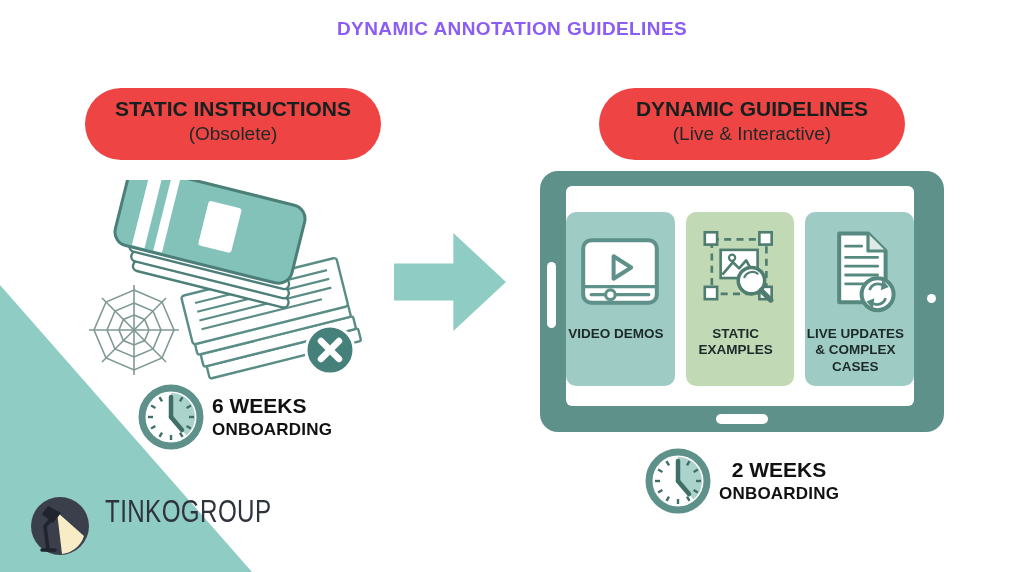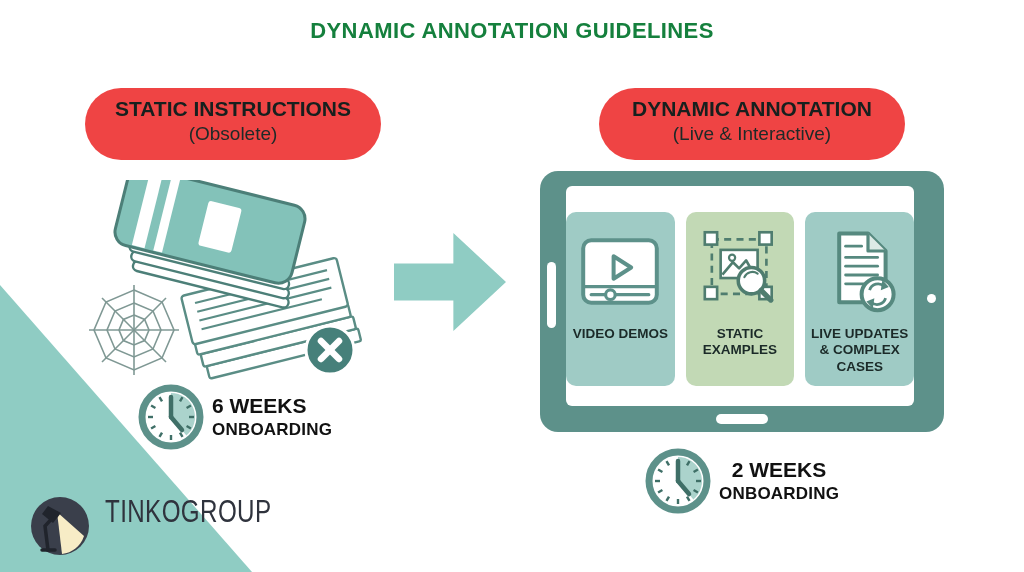--- a/index.html
+++ b/index.html
@@ -3,21 +3,21 @@
 <meta charset="utf-8">
 <style>
   * { margin:0; padding:0; box-sizing:border-box; }
   body { font-family:"Liberation Sans", sans-serif; background:#e8e8e8; }
   .stage { position:relative; width:1024px; height:572px; background:#ffffff; overflow:hidden; }
 
   .corner-triangle { position:absolute; left:0; bottom:0; width:252px; height:287px;
     background:#8fccc3; clip-path:polygon(0 0, 100% 100%, 0 100%); }
 
   .title { position:absolute; top:18px; left:0; right:0; text-align:center;
-    font-size:22px; font-weight:bold; color:#15803d; letter-spacing:.4px; }
+    font-size:19px; font-weight:bold; color:#8b5cf6; letter-spacing:.4px; }
 
   .pill { position:absolute; background:#ef4444; border-radius:38px; text-align:center; padding-top:9px; }
   .pill-left  { left:85px;  top:88px; width:296px; height:72px; }
   .pill-right { left:599px; top:88px; width:306px; height:72px; }
   .pill-title { font-size:21px; font-weight:bold; color:#16201e; }
   .pill-sub   { font-size:19px; color:#1d2a28; margin-top:2px; }
 
   .book-illo { position:absolute; left:82px; top:180px; }
 
   .duration { position:absolute; display:flex; align-items:center; gap:8px; }
@@ -30,21 +30,21 @@
     clip-path:polygon(0 31%, 53% 31%, 53% 0, 100% 50%, 53% 100%, 53% 69%, 0 69%); }
 
   .tablet { position:absolute; left:540px; top:171px; width:404px; height:261px;
     background:#5d918a; border-radius:18px; }
   .tablet-screen { position:absolute; left:26px; top:15px; right:30px; bottom:26px;
     background:#fff; border-radius:6px; display:flex; justify-content:center; gap:11px; padding-top:26px; }
   .tablet-side-btn { position:absolute; left:7px; top:91px; width:9px; height:66px; background:#fff; border-radius:5px; }
   .tablet-camera { position:absolute; right:8px; top:123px; width:9px; height:9px; background:#fff; border-radius:50%; }
   .tablet-home { position:absolute; bottom:8px; left:50%; margin-left:-26px; width:52px; height:10px; background:#fff; border-radius:6px; }
 
-  .panel { width:130px; height:174px; border-radius:10px; display:flex; flex-direction:column; align-items:center; padding-top:12px; }
+  .panel { width:130px; height:174px; border-radius:10px; display:flex; flex-direction:column; padding-top:12px; }
   .panel-teal  { background:#9fcbc5; }
   .panel-green { background:#c2d9b5; }
   .panel-icon { height:94px; display:flex; align-items:center; justify-content:center; }
   .panel-label { font-size:13.5px; font-weight:bold; color:#1b2a28; text-align:center; line-height:1.22; margin-top:8px; width:100px; }
 
   .logo { position:absolute; left:28px; top:494px; display:flex; align-items:flex-start; gap:13px; }
   .brand { font-size:31px; color:#2f333d; letter-spacing:.5px; transform:scaleX(.78); transform-origin:left center; white-space:nowrap; }
 </style>
 </head>
 <body>
@@ -136,21 +136,21 @@
     </svg>
     <div class="duration-text">
       <div>6 WEEKS</div>
       <div>ONBOARDING</div>
     </div>
   </div>
 
   <div class="big-arrow"></div>
 
   <div class="pill pill-right">
-    <div class="pill-title">DYNAMIC ANNOTATION</div>
+    <div class="pill-title">DYNAMIC GUIDELINES</div>
     <div class="pill-sub">(Live &amp; Interactive)</div>
   </div>
 
   <div class="tablet">
     <div class="tablet-side-btn"></div>
     <div class="tablet-camera"></div>
     <div class="tablet-home"></div>
     <div class="tablet-screen">
 
       <div class="panel panel-teal">

